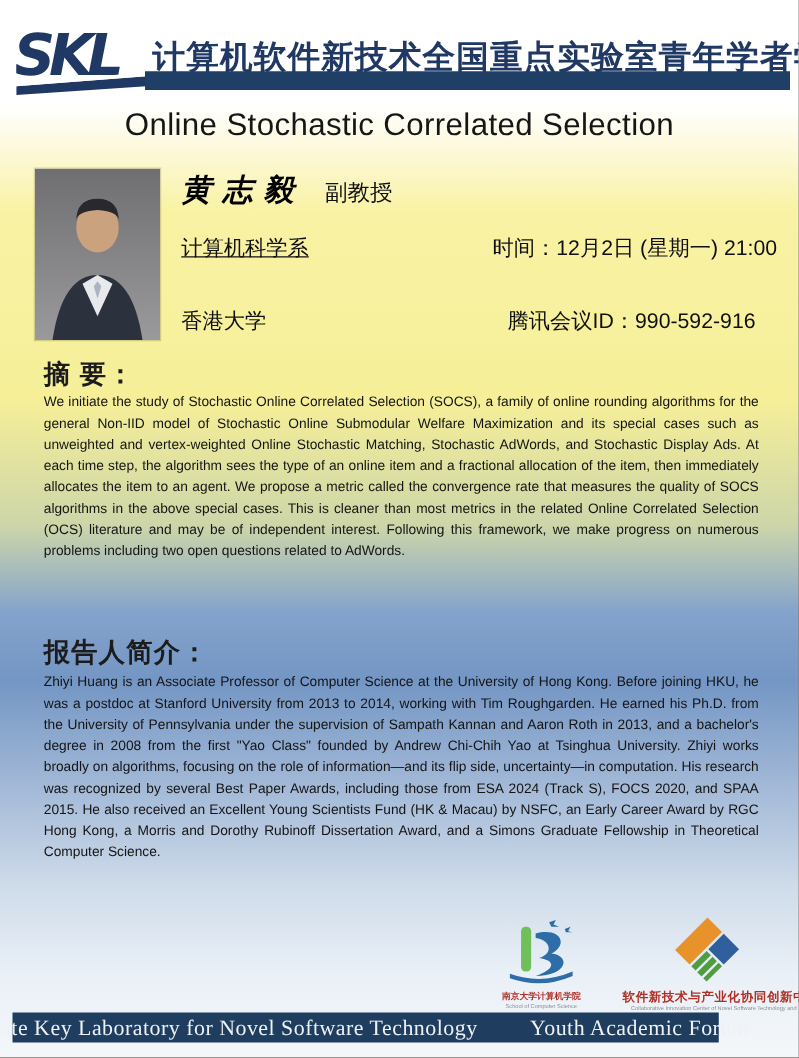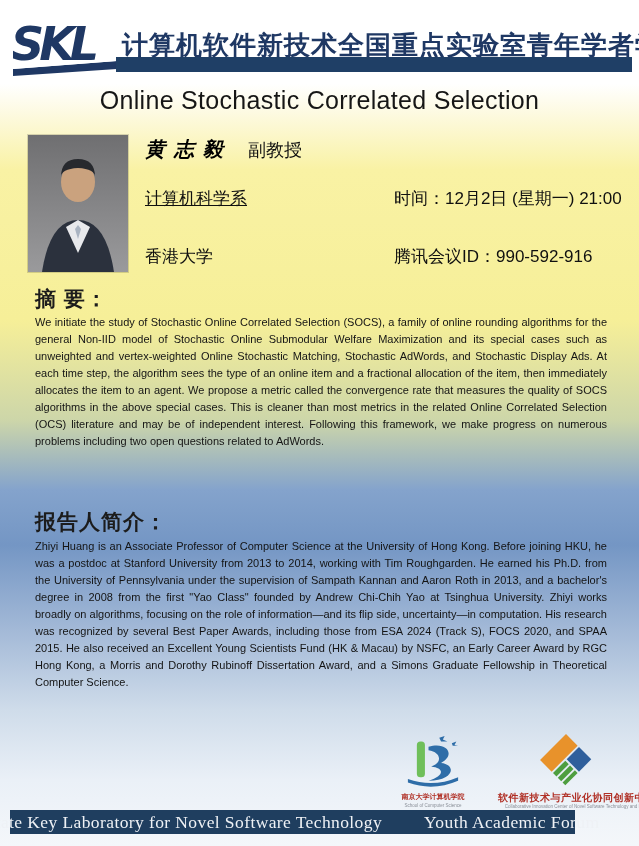--- a/index.html
+++ b/index.html
@@ -28,29 +28,29 @@
   }
   .header-bar{position:absolute; left:116px; top:57px; width:516px; height:15px; background:#1f3f66;}
   .main-title{
     position:absolute; left:0; top:86px; width:639px; text-align:center;
     font-size:25px; color:#161616; letter-spacing:.3px;
   }
   
   .photo{position:absolute; left:28px; top:135px; width:100px; height:137px; box-shadow:0 0 0 1px rgba(0,0,0,.15);}
   .speaker-name-row{position:absolute; left:145px; top:136px; display:flex; align-items:baseline;}
   .speaker-name{
-    font-family:"DejaVu Serif", serif; font-size:20px; font-weight:bold; color:#000;
+    font-family:"DejaVu Serif", serif; font-size:24px; font-weight:bold; color:#000;
     letter-spacing:9px; font-style:italic;
   }
   .speaker-title{font-size:18px; color:#111; margin-left:16px; font-weight:500;}
   .info{position:absolute; font-size:17px; color:#101010; white-space:nowrap;}
   .dept{left:145px; top:187px;text-decoration:underline;}
   .univ{left:145px; top:245px;}
   .time{left:394px; top:187px;}
-  .meet{left:394px; top:245px;}
+  .meet{left:406px; top:245px;}
   
   .sec-heading{
     position:absolute; left:35px; font-size:21px; font-weight:bold; color:#1c1c1c; letter-spacing:1px;
   }
   .abstract-heading{top:285px;}
   .bio-heading{top:508px;}
   .body-text{
     position:absolute; left:35px; width:572px;
     font-family:Liberation Sans, sans-serif; font-size:11px; line-height:17px;
     color:#141414; text-align:justify;

